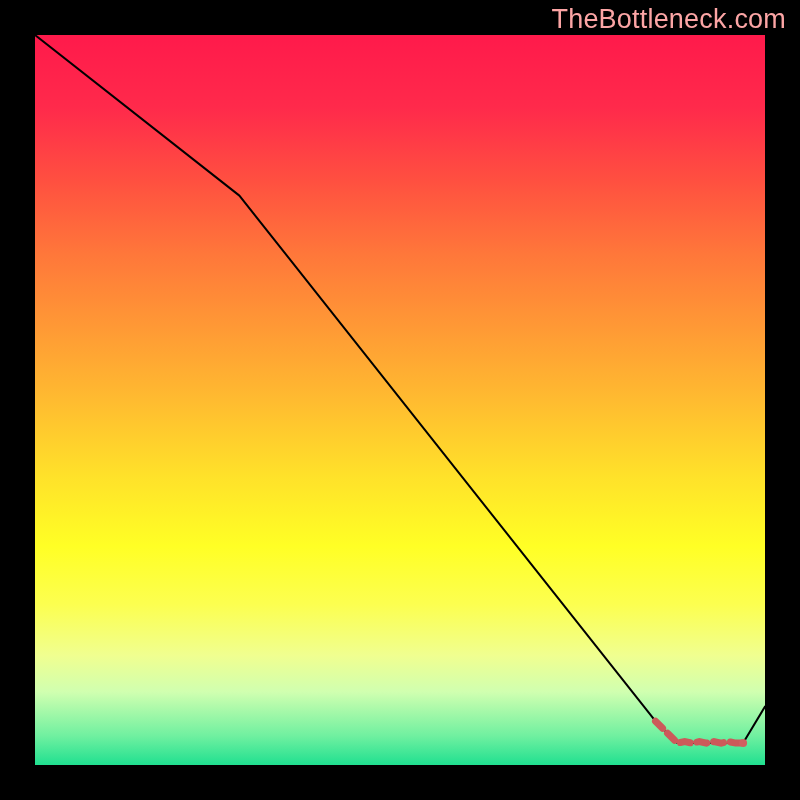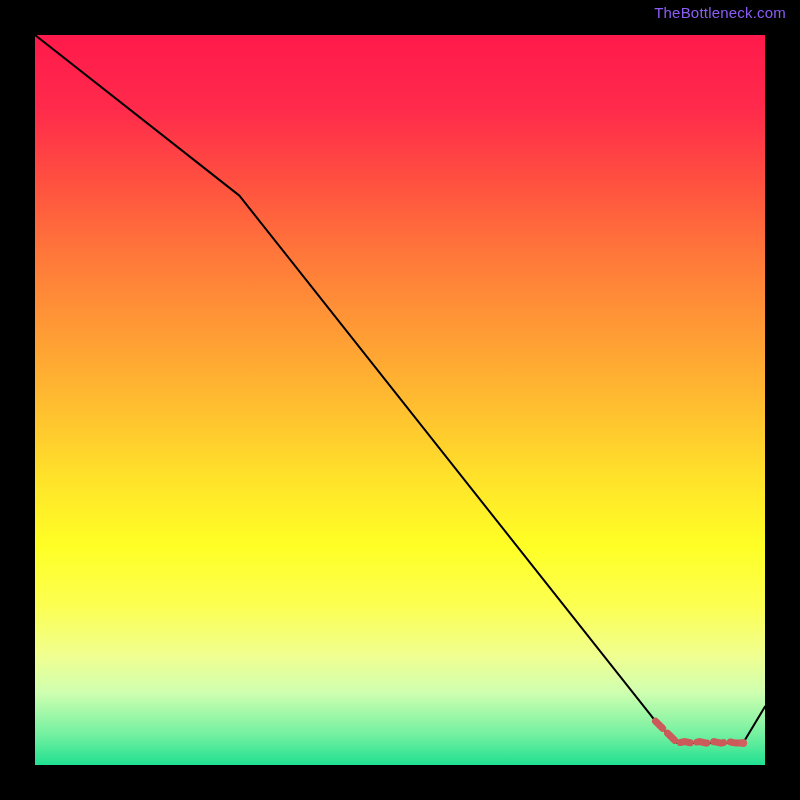--- a/index.html
+++ b/index.html
@@ -46,22 +46,22 @@
   }
   .plot svg {
     position: absolute;
     inset: 0;
     display: block;
   }
   .watermark {
     position: absolute;
     top: 4px;
     right: 14px;
-    color: #8b5cf6;
-    font-size: 15px;
+    color: #fca5a5;
+    font-size: 27px;
     letter-spacing: 0.2px;
     user-select: none;
   }
 </style>
 </head>
 <body>
 
 <div class="outer">
   <div class="watermark">TheBottleneck.com</div>
 

